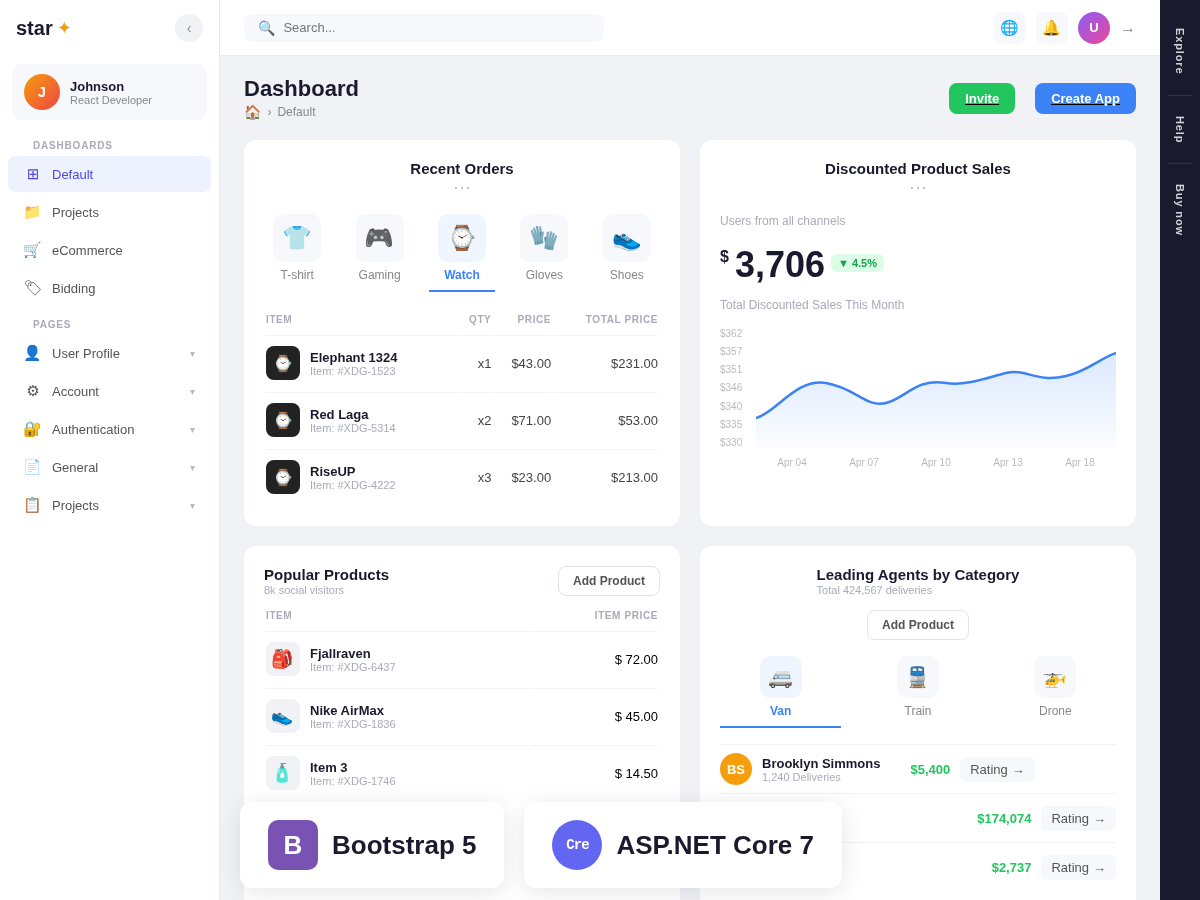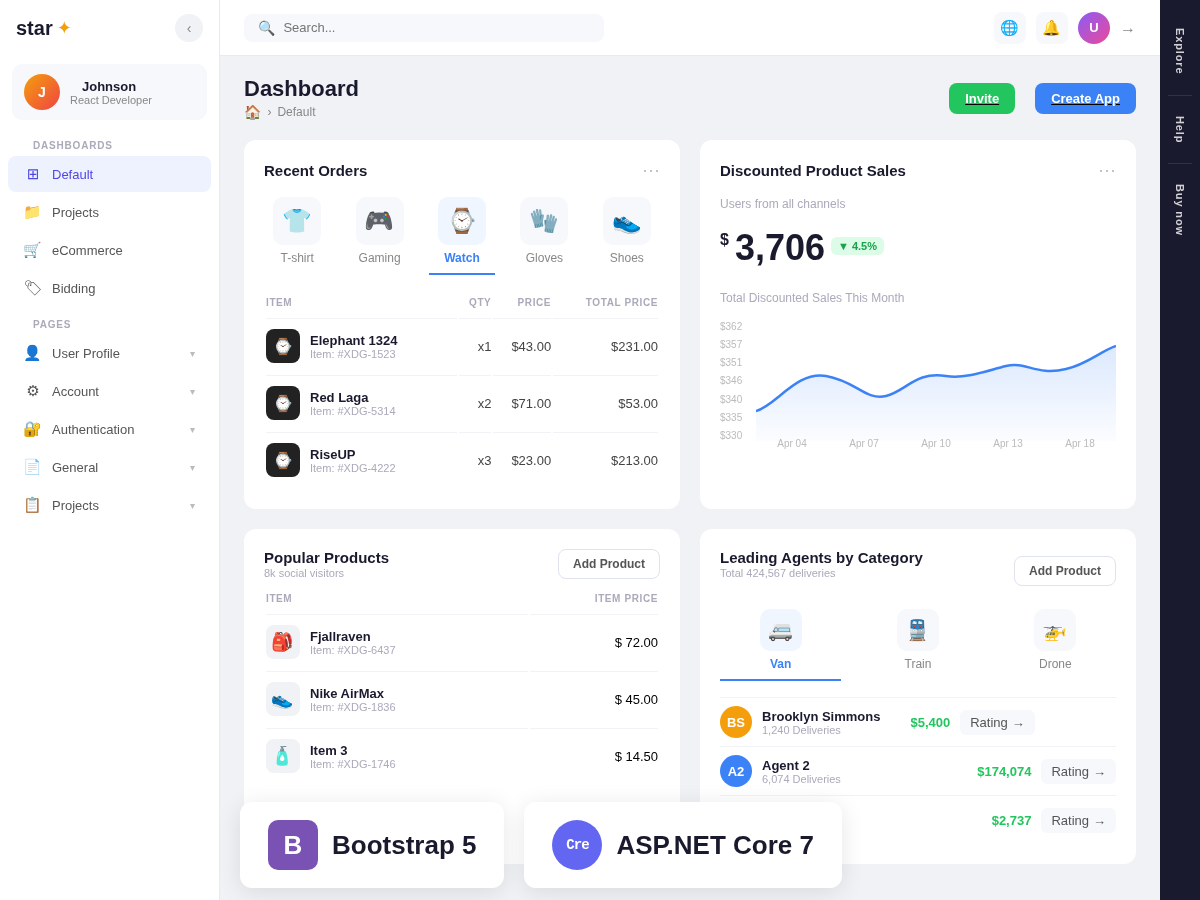--- a/index.html
+++ b/index.html
@@ -6,21 +6,21 @@
     body { font-family: -apple-system, BlinkMacSystemFont, 'Segoe UI', sans-serif; background: #f0f2f5; display: flex; height: 900px; overflow: hidden; }
 
     
     .sidebar { width: 220px; min-width: 220px; background: #fff; display: flex; flex-direction: column; border-right: 1px solid #e8eaf0; height: 900px; overflow-y: auto; }
     .sidebar-logo { padding: 14px 16px; display: flex; align-items: center; gap: 4px; }
     .logo-text { font-size: 20px; font-weight: 700; color: #1a1a2e; }
     .logo-star { color: #f59e0b; font-size: 18px; }
     .sidebar-toggle { width: 28px; height: 28px; border-radius: 50%; background: #f0f2f5; border: none; cursor: pointer; display: flex; align-items: center; justify-content: center; margin-left: auto; color: #888; font-size: 14px; }
     .user-card { margin: 8px 12px; background: #f7f8fc; border-radius: 10px; padding: 10px 12px; display: flex; align-items: center; gap: 10px; cursor: pointer; }
     .user-avatar { width: 36px; height: 36px; border-radius: 50%; background: linear-gradient(135deg, #f59e0b, #ef4444); display: flex; align-items: center; justify-content: center; color: #fff; font-weight: 700; font-size: 14px; overflow: hidden; }
-    .user-name { font-size: 13px; font-weight: 600; color: #1a1a2e; margin-left: 12px; }
+    .user-name { font-size: 13px; font-weight: 600; color: #1a1a2e; }
     .user-role { font-size: 11px; color: #888; }
     .sidebar-section { padding: 12px 33px 4px; font-size: 10px; font-weight: 700; color: #aab; letter-spacing: 0.08em; text-transform: uppercase; }
     .sidebar-item { display: flex; align-items: center; gap: 10px; padding: 9px 16px; cursor: pointer; border-radius: 8px; margin: 1px 8px; font-size: 13px; color: #555; transition: background 0.15s; }
     .sidebar-item.active { background: #eef2ff; color: #4f46e5; }
     .sidebar-item .icon { width: 18px; height: 18px; display: flex; align-items: center; justify-content: center; font-size: 15px; }
     .sidebar-item .label { flex: 1; }
     .sidebar-item .chevron { font-size: 10px; color: #bbb; }
     .sidebar-item.active .icon { color: #4f46e5; }
 
     
@@ -45,21 +45,21 @@
     .breadcrumb-home { font-size: 14px; }
     .header-actions { display: flex; gap: 20px; text-decoration: underline; }
     .btn-invite { background: #22c55e; color: #fff; border: none; border-radius: 8px; padding: 8px 16px; font-size: 13px; font-weight: 600; cursor: pointer; display: flex; align-items: center; gap: 6px; }
     .btn-create { background: #3b82f6; color: #fff; border: none; border-radius: 8px; padding: 8px 16px; font-size: 13px; font-weight: 600; cursor: pointer; }
 
     
     .cards-row { display: grid; grid-template-columns: 1fr 1fr; gap: 20px; margin-bottom: 20px; }
     .card { background: #fff; border-radius: 12px; padding: 20px; }
 
     
-    .card-header { display: flex; align-items: center; justify-content: space-between; margin-bottom: 16px; }
+    .card-header { display: flex; align-items: center; justify-content: space-between; margin-bottom: 16px; flex-direction: column; }
     .card-title { font-size: 15px; font-weight: 700; color: #1a1a2e; }
     .card-dots { color: #bbb; font-size: 18px; cursor: pointer; }
 
     
     .order-tabs { display: flex; gap: 16px; margin-bottom: 16px; }
     .order-tab { display: flex; flex-direction: column; align-items: center; gap: 6px; cursor: pointer; padding-bottom: 8px; border-bottom: 2px solid transparent; flex: 1; }
     .order-tab.active { border-bottom: 2px solid #3b82f6; }
     .order-tab-icon { width: 48px; height: 48px; border-radius: 10px; display: flex; align-items: center; justify-content: center; font-size: 24px; background: #f7f8fc; }
     .order-tab.active .order-tab-icon { background: #eff6ff; }
     .order-tab-label { font-size: 12px; color: #888; font-weight: 500; }
@@ -76,27 +76,27 @@
     .item-name { font-size: 13px; font-weight: 600; color: #1a1a2e; }
     .item-sku { font-size: 11px; color: #aab; }
 
     
     .sales-card { background: #fff; border-radius: 12px; padding: 20px; }
     .sales-subtitle { font-size: 12px; color: #aab; margin-bottom: 16px; }
     .sales-amount { display: flex; align-items: flex-start; gap: 6px; margin-bottom: 4px; }
     .sales-dollar { font-size: 16px; font-weight: 600; color: #1a1a2e; margin-top: 4px; }
     .sales-number { font-size: 36px; font-weight: 700; color: #1a1a2e; }
     .sales-badge { background: #dcfce7; color: #16a34a; font-size: 11px; font-weight: 600; border-radius: 6px; padding: 3px 7px; display: flex; align-items: center; gap: 3px; margin-top: 10px; }
-    .sales-desc { font-size: 12px; color: #aab; margin-top: 22px; margin-bottom: 16px; }
+    .sales-desc { font-size: 12px; color: #aab; margin-top: 12px; margin-bottom: 16px; }
 
     
     .chart-area { position: relative; height: 140px; width: 100%; }
     .chart-labels { display: flex; flex-direction: column; justify-content: space-between; position: absolute; left: 0; top: 0; bottom: 20px; font-size: 10px; color: #bbb; }
     .chart-svg { position: absolute; left: 36px; right: 0; top: 0; bottom: 20px; }
-    .chart-x { display: flex; justify-content: space-around; position: absolute; bottom: 12px; left: 36px; right: 0; font-size: 10px; color: #bbb; }
+    .chart-x { display: flex; justify-content: space-around; position: absolute; bottom: 0; left: 36px; right: 0; font-size: 10px; color: #bbb; }
 
     
     .bottom-row { display: grid; grid-template-columns: 1fr 1fr; gap: 20px; }
 
     
     .popular-header { display: flex; align-items: flex-start; justify-content: space-between; margin-bottom: 4px; }
     .popular-subtitle { font-size: 11px; color: #aab; margin-bottom: 4px; }
     .btn-add-product { background: #fff; border: 1px solid #e0e3ef; border-radius: 8px; padding: 7px 14px; font-size: 12px; font-weight: 600; color: #555; cursor: pointer; }
     .products-table { width: 100%; }
     .products-table th { font-size: 10px; font-weight: 600; color: #aab; text-transform: uppercase; padding: 4px 0 8px; text-align: left; letter-spacing: 0.06em; }

